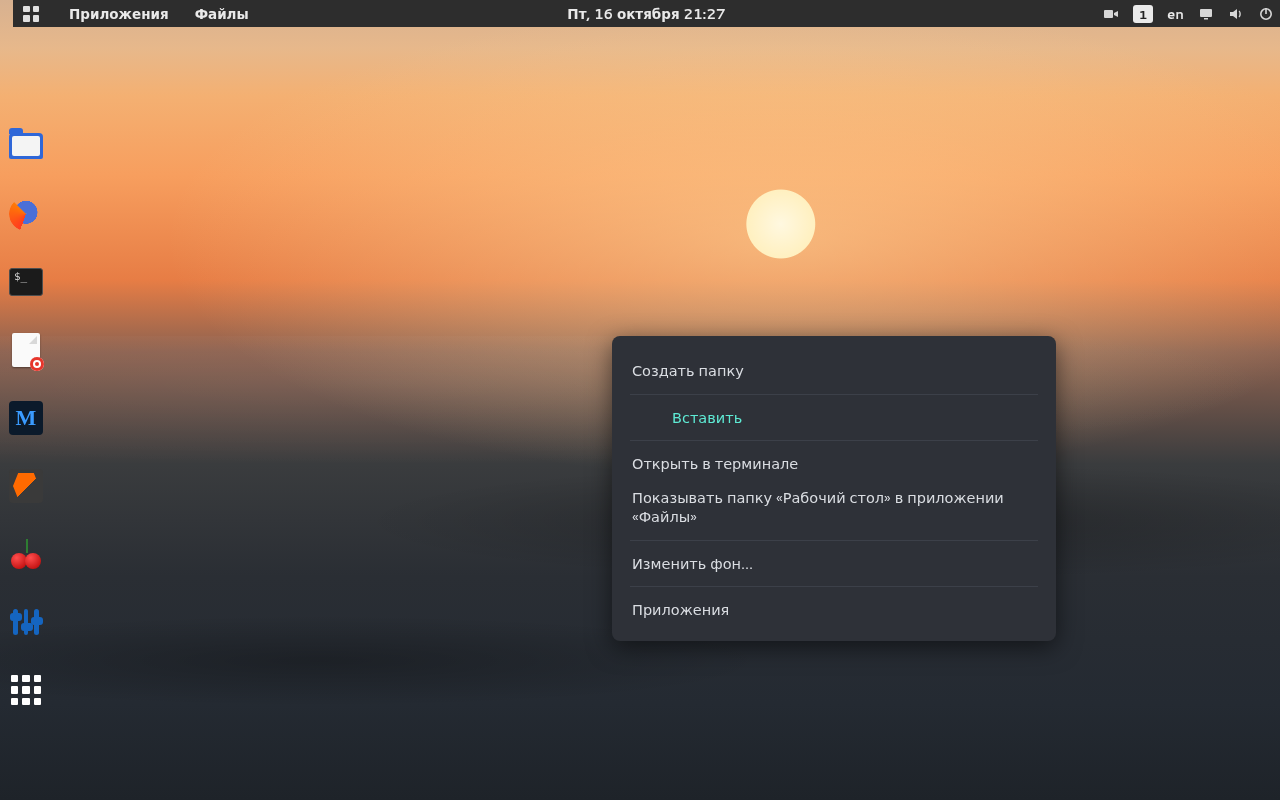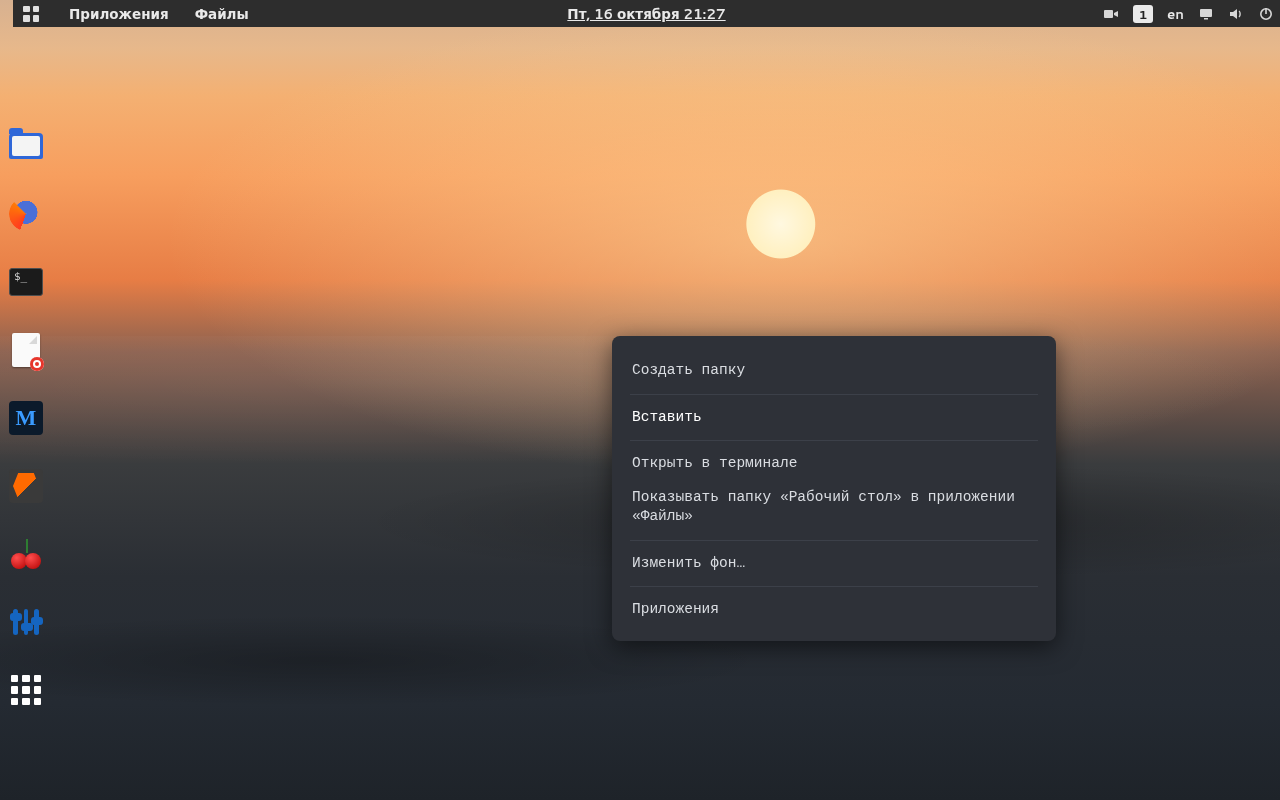--- a/index.html
+++ b/index.html
@@ -40,21 +40,21 @@
 .topbar {
   position: absolute; top:0; left:13px; right:0; height:27px;
   background: #2d2d2d;
   color: #e9e9e9;
   display:flex; align-items:center;
   font-size: 13.5px; font-weight: 600;
   padding: 0 6px;
   z-index: 50;
 }
 .topbar .left { display:flex; align-items:center; gap:26px; }
-.topbar .center { position:absolute; left:50%; transform:translateX(-50%);text-decoration:underline; }
+.topbar .center { position:absolute; left:50%; transform:translateX(-50%); }
 .topbar .right { margin-left:auto; display:flex; align-items:center; gap:14px; }
 .activities-btn { display:flex; align-items:center; padding:0 4px; }
 .activities-grid {
   width:16px; height:16px; display:grid; grid-template-columns:1fr 1fr; grid-template-rows:1fr 1fr; gap:3px;
 }
 .activities-grid span { background:#e0e0e0; border-radius:1px; }
 .ws-badge {
   background:#eaeaea; color:#222; border-radius:3px;
   min-width:20px; height:18px; display:flex; align-items:center; justify-content:center;
   font-size:12.5px; font-weight:700;
@@ -124,27 +124,26 @@
   border-radius:8px;
   box-shadow: 0 6px 24px rgba(0,0,0,0.55);
   padding: 18px 0 14px;
   color:#dadde2;
   font-size:14.5px;
   z-index:40;
 }
 .context-menu .item {
   padding: 7px 20px;
   line-height:1.35;
-  font-family:Liberation Mono, monospace;
 }
 .context-menu .item.enabled:hover,
 .context-menu .item.hovered {
   background:#3b3f48;
 }
-.context-menu .item.disabled { color:#ffffff; }
+.context-menu .item.disabled { color:#5eead4;margin-left:40px; }
 .context-menu .sep { height:1px; background:#3c4049; margin:6px 18px; }
 
 </style>
 </head>
 <body>
 
 <div class="desktop">
 
   <div class="topbar">
     <div class="left">

